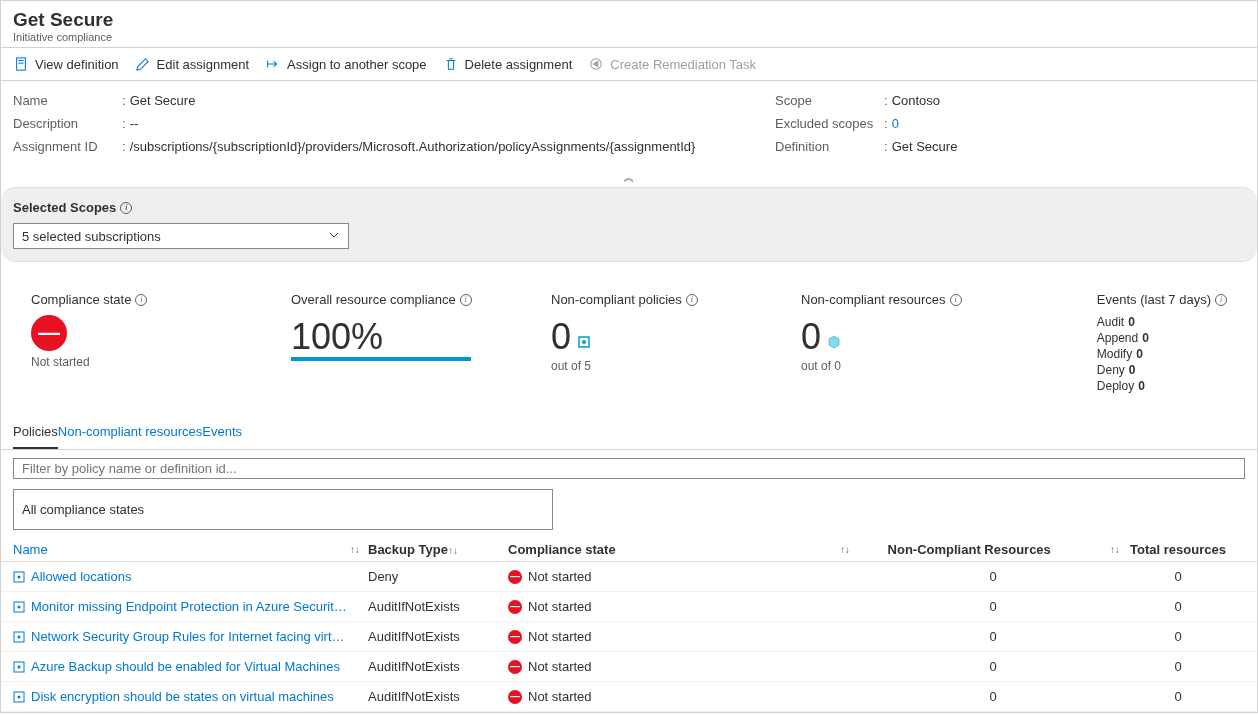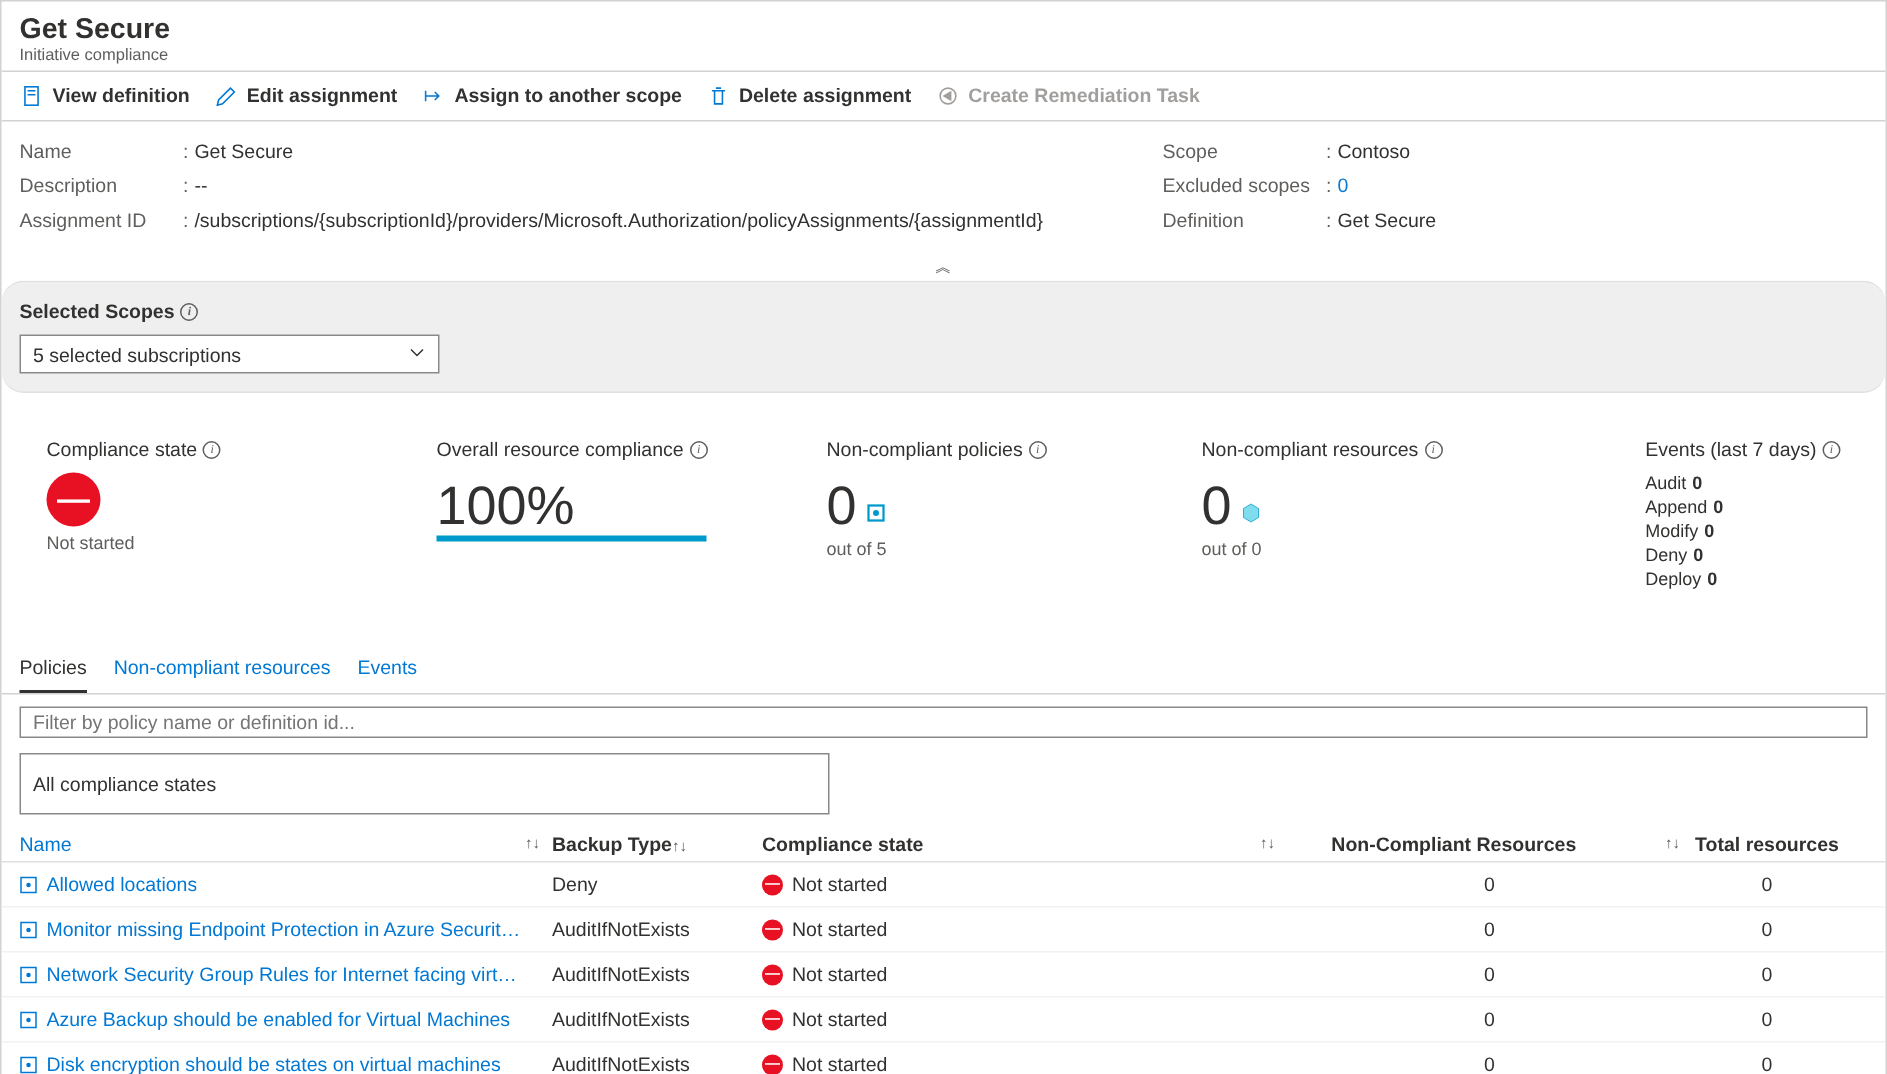--- a/index.html
+++ b/index.html
@@ -3,55 +3,55 @@
   <meta charset="utf-8">
   <style>
     * { box-sizing: border-box; margin: 0; padding: 0; }
     body { font-family: "Segoe UI", Arial, sans-serif; font-size: 13px; color: #323130; background: #fff; width: 1258px; border: 1px solid #d2d2d2; }
     
     .header { padding: 8px 12px 4px; border-bottom: 1px solid #d2d2d2; }
     .header-title { font-size: 19px; font-weight: 600; }
     .header-subtitle { font-size: 11px; color: #605e5c; }
     
     .toolbar { display: flex; gap: 16px; padding: 8px 12px; border-bottom: 1px solid #d2d2d2; align-items: center; }
-    .toolbar-btn { display: flex; align-items: flex-start; gap: 6px; cursor: pointer; font-size: 13px; color: #323130; font-weight: bold; }
+    .toolbar-btn { display: flex; align-items: flex-end; gap: 6px; cursor: pointer; font-size: 13px; color: #323130; }
     .toolbar-btn.disabled { color: #a19f9d; cursor: default; }
     .toolbar-icon { width: 16px; height: 16px; display: inline-flex; align-items: center; justify-content: center; color: #0078d4; }
     .toolbar-btn.disabled .toolbar-icon { color: #a19f9d; }
     
     .details { display: flex; padding: 12px 12px 6px; gap: 40px; }
     .details-left { flex: 1; }
     .details-right { width: 470px; }
     .detail-row { display: flex; margin-bottom: 8px; font-size: 13px; }
     .detail-label { color: #605e5c; min-width: 105px; }
     .detail-sep { color: #605e5c; margin: 0 4px; }
     .detail-value { color: #323130; }
     .link { color: #0078d4; cursor: pointer; }
     
     .collapse-bar { text-align: center; padding: 2px 0; color: #605e5c; font-size: 11px; }
     
     .scopes-section { background: #efefef; padding: 12px; border-top: 1px solid #e1dfdd; border-bottom: 1px solid #e1dfdd; border-radius: 15px; }
     .scopes-label { font-weight: 600; font-size: 13px; margin-bottom: 8px; display: flex; align-items: center; gap: 4px; }
     .info-icon { width: 12px; height: 12px; border: 1px solid #605e5c; border-radius: 50%; display: inline-flex; align-items: center; justify-content: center; font-size: 8px; color: #605e5c; font-style: italic; font-family: Georgia, serif; }
-    .scope-select { width: 280px; height: 26px; padding: 12px 8px; border: 1px solid #8a8886; background: #fff; display: flex; align-items: center; justify-content: space-between; cursor: pointer; font-size: 13px; }
+    .scope-select { width: 336px; height: 26px; padding: 12px 8px; border: 1px solid #8a8886; background: #fff; display: flex; align-items: center; justify-content: space-between; cursor: pointer; font-size: 13px; }
     
     .stats { display: flex; padding: 30px 30px 20px; gap: 30px; }
     .stat-block { }
     .stat-label { font-size: 13px; color: #323130; margin-bottom: 8px; display: flex; align-items: center; gap: 4px; }
     .stat-big { font-size: 36px; font-weight: 350; line-height: 1; display: flex; align-items: baseline; gap: 6px; margin-top: 12px; }
     .stat-sub { font-size: 12px; color: #605e5c; margin-top: 4px; }
     .stat-state-icon { width: 36px; height: 36px; background: #e81123; border-radius: 50%; display: flex; align-items: center; justify-content: center; margin-bottom: 4px; }
     .stat-state-icon span { color: #fff; font-size: 22px; font-weight: bold; line-height: 1; }
     .underline-bar { height: 4px; background: #0099cc; width: 180px; margin-top: 2px; }
     .mini-icon { width: 14px; height: 14px; display: inline-block; }
     .events-block { margin-left: auto; }
     .event-row { font-size: 12px; margin-bottom: 2px; }
     .event-val { font-weight: 600; margin-left: 4px; }
     
-    .tabs { display: flex; gap: 18px; padding: 0 12px; border-bottom: 1px solid #d2d2d2; margin-top: 14px; }
+    .tabs { display: flex; padding: 0 12px; border-bottom: 1px solid #d2d2d2; margin-top: 1px; }
     .tab { padding: 8px 0; font-size: 13px; cursor: pointer; color: #0078d4; border-bottom: 2px solid transparent; }
     .tab.active { color: #323130; border-bottom-color: #323130; font-weight: 400; }
     
     .filter-row { display: flex; gap: 10px; padding: 8px 12px; flex-direction: column; }
     .filter-input { flex: 1; height: 26px; border: 1px solid #8a8886; padding: 2px 8px; font-size: 13px; }
     .filter-select { width: 540px; height: 41px; border: 1px solid #8a8886; padding: 2px 8px; font-size: 13px; display: flex; align-items: center; }
     
     .table { width: 100%; }
     .table-header { display: flex; padding: 4px 12px; font-size: 13px; font-weight: 600; border-bottom: 1px solid #e1dfdd; align-items: center; }
     .table-row { display: flex; padding: 7px 12px; font-size: 13px; border-bottom: 1px solid #f3f2f1; align-items: center; }

